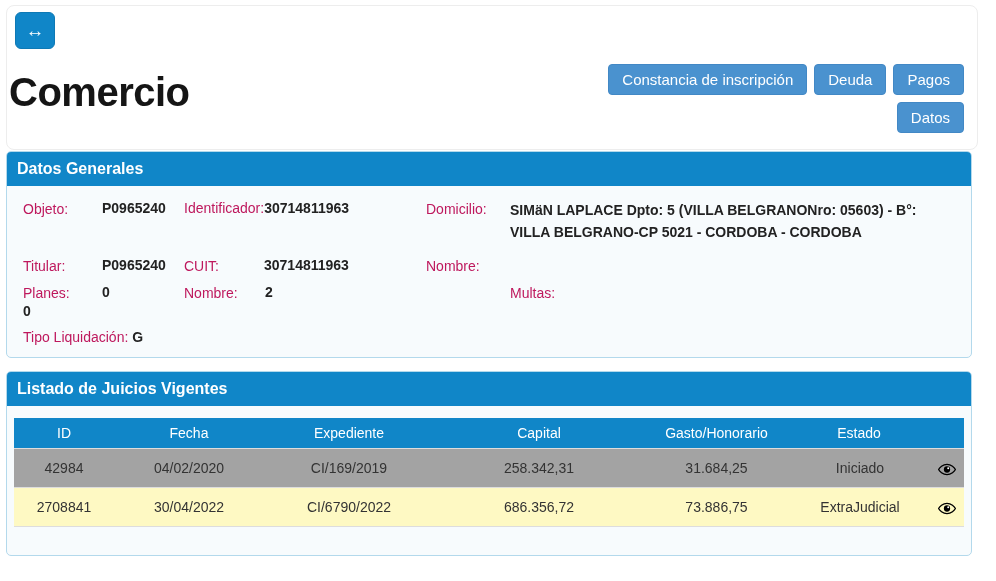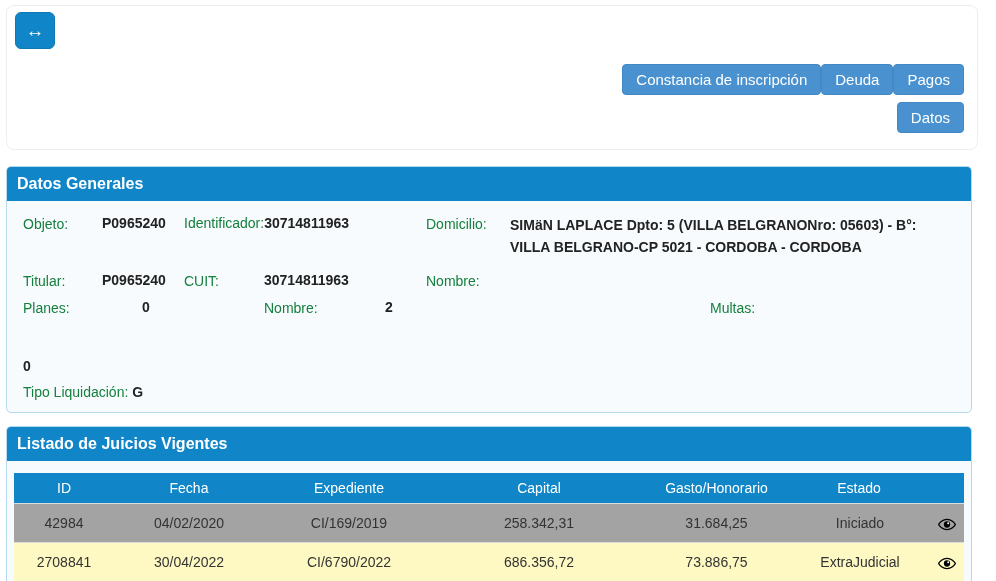--- a/index.html
+++ b/index.html
@@ -31,62 +31,62 @@
   }
   .page-title {
     position: absolute; left: 2px; top: 64px;
     font-size: 40px; font-weight: bold; color: #151515;
     letter-spacing: -0.5px;
   }
   .header-buttons {
     position: absolute; right: 13px; top: 58px;
     display: flex; flex-direction: column; align-items: flex-end; gap: 7px;
   }
-  .header-buttons .row { display: flex; }
+  .header-buttons .row { display: flex; gap: 7px; }
   .btn-blue {
     background: #4a92cf;
     border: 1px solid #4288c5;
     color: #fff;
     font-family: "Liberation Sans", sans-serif;
     font-size: 15px;
     padding: 6px 13px;
     border-radius: 4px;
     cursor: pointer;
   }
 
   
   .panel {
     margin: 0 24px 0 6px;
     border: 1px solid #b3d9ec;
     border-radius: 5px;
     background: #f7fbfd;
     overflow: hidden;
   }
-  .panel-1 { margin-top: 16px; }
+  .panel-1 { margin-top: 1px; }
   .panel-2 { margin-top: 13px; }
   .panel-heading {
     background: #1086c8;
     color: #fff;
     font-weight: bold;
     font-size: 16px;
     padding: 8px 10px;
   }
 
   
   .dg-body { padding: 14px 0 12px 0; }
   .dg-row {
     display: grid;
     grid-template-columns: 79px 82px 80px 162px 84px 1fr;
     padding: 0 14px 0 16px;
     align-items: start;
   }
   .dg-row-1 { margin-bottom: 14px; }
   .dg-row-2 { margin-bottom: 10px; }
-  .dg-row-3 { margin-bottom: 8px; gap: 40px; }
-  .dg-label { color: #15803d; font-weight: normal; padding-top: 1px; }
+  .dg-row-3 { margin-bottom: 8px; }
+  .dg-label { color: #be185d; font-weight: normal; padding-top: 1px; }
   .dg-value { font-weight: bold; color: #222; }
   .dg-merged { grid-column: span 2; }
   .dg-long { padding-right: 4px; line-height: 1.55; }
   .juicios-cell { display: flex; flex-direction: column; align-items: flex-start; }
   .juicios-count { font-weight: bold; color: #222; margin-bottom: 3px; padding-left: 1px; }
   .btn-danger {
     background: #d9534f;
     border: 1px solid #d43f3a;
     color: #fff;
     font-family: "Liberation Sans", sans-serif;
@@ -132,20 +132,21 @@
     padding: 0; line-height: 0; vertical-align: middle;
   }
 </style>
 </head>
 <body>
 
 <div class="header-card">
   <button class="toggle-btn">
     <span>↔</span>
   </button>
+  <h1 class="page-title">Comercio</h1>
   <div class="header-buttons">
     <div class="row">
       <button class="btn-blue">Constancia de inscripción</button>
       <button class="btn-blue">Deuda</button>
       <button class="btn-blue">Pagos</button>
     </div>
     <div class="row">
       <button class="btn-blue">Datos</button>
     </div>
   </div>

